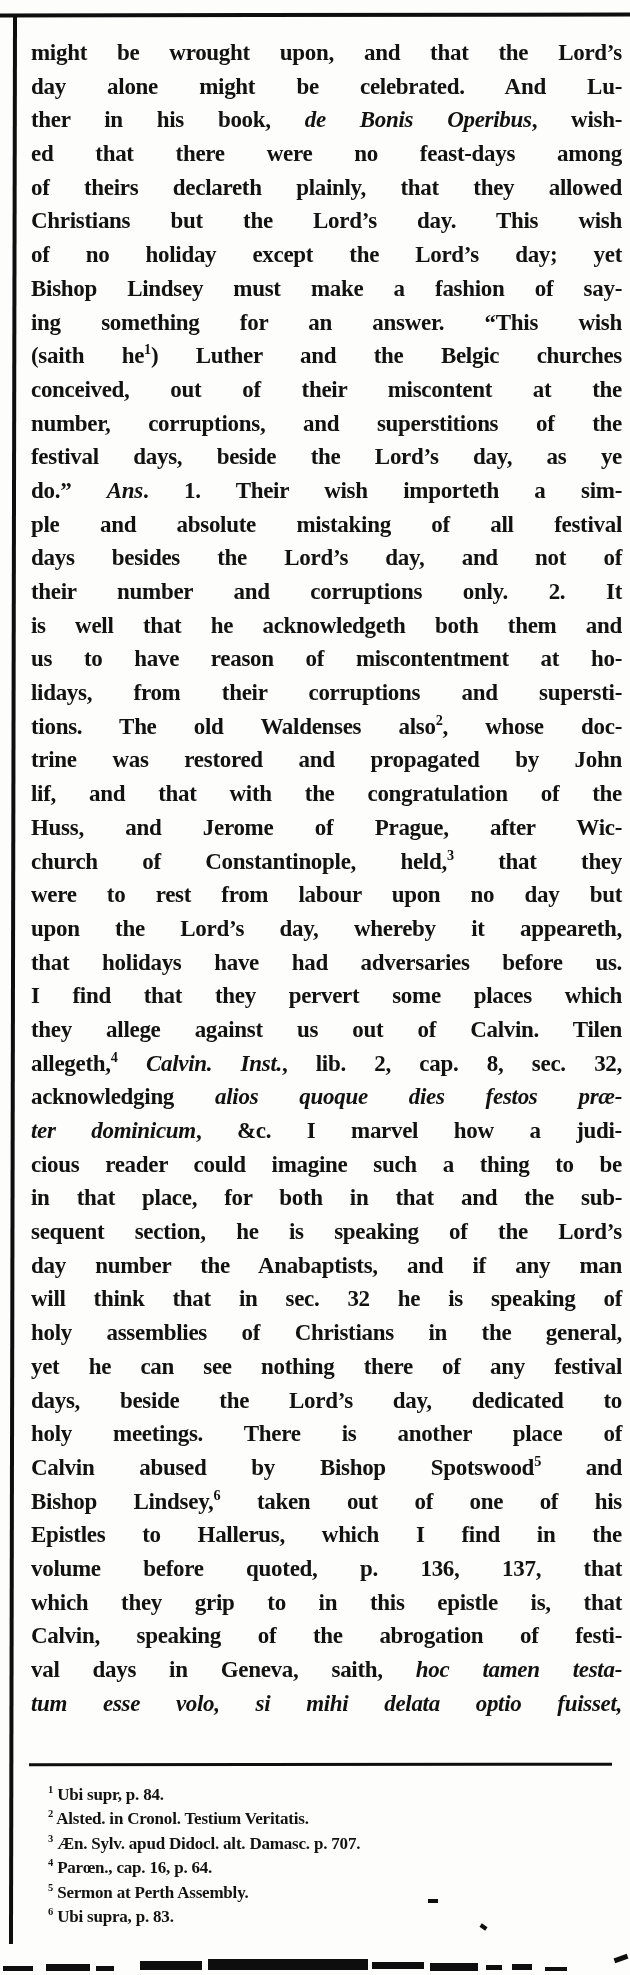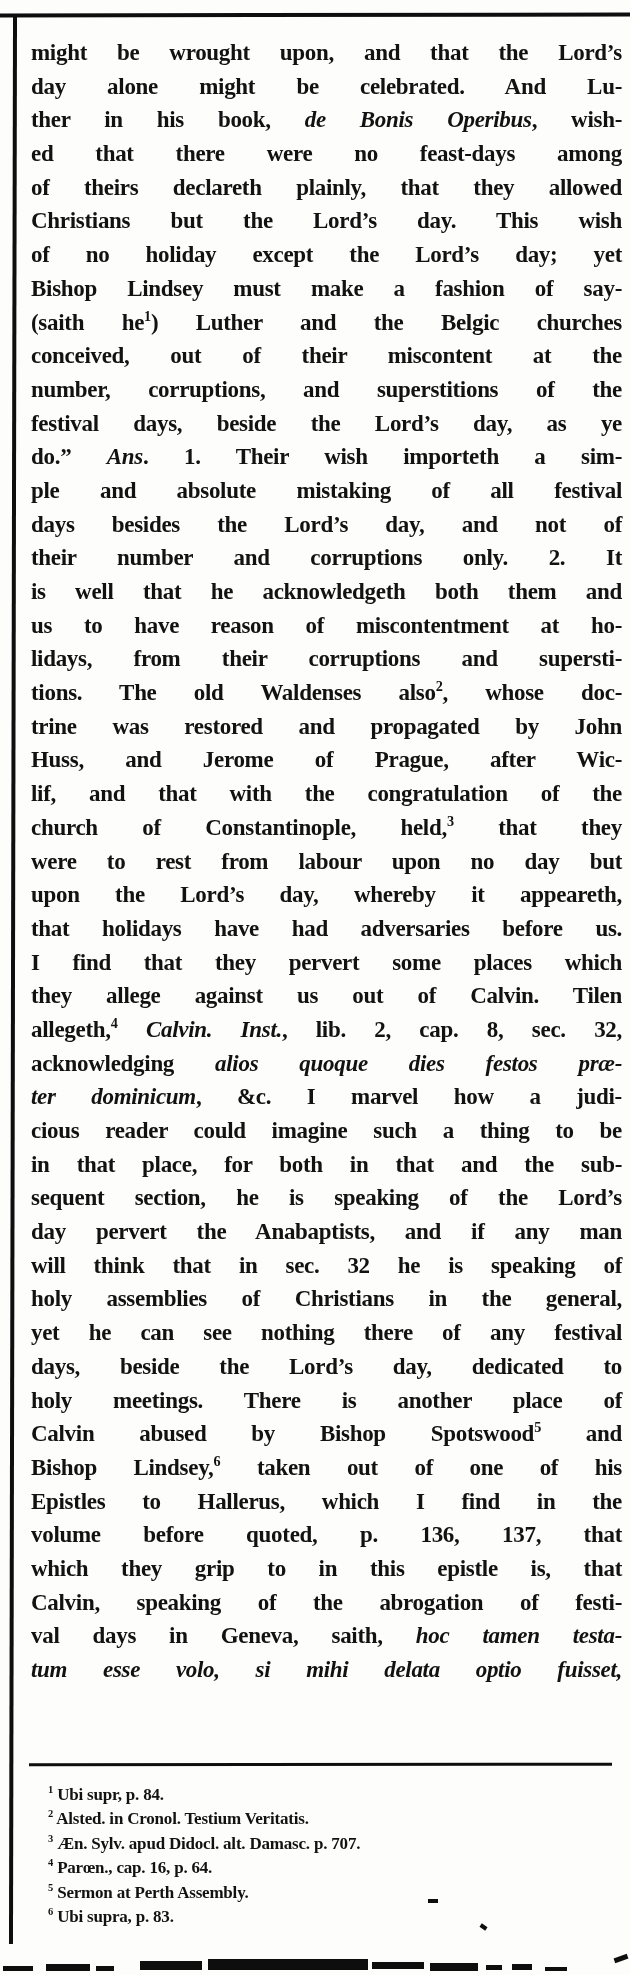--- a/index.html
+++ b/index.html
@@ -61,48 +61,49 @@
 
   <div class="main-text">
       <div class="line"><span>might be wrought upon, and that the Lord’s</span></div>
       <div class="line"><span>day alone might be celebrated. And Lu-</span></div>
       <div class="line"><span>ther in his book, </span><span class="em">de Bonis Operibus</span><span>, wish-</span></div>
       <div class="line"><span>ed that there were no feast-days among</span></div>
       <div class="line"><span>of theirs declareth plainly, that they allowed</span></div>
       <div class="line"><span>Christians but the Lord’s day. This wish</span></div>
       <div class="line"><span>of no holiday except the Lord’s day; yet</span></div>
       <div class="line"><span>Bishop Lindsey must make a fashion of say-</span></div>
+      <div class="line"><span>ing something for an answer. “This wish</span></div>
       <div class="line"><span>(saith he</span><sup>1</sup><span>) Luther and the Belgic churches</span></div>
       <div class="line"><span>conceived, out of their miscontent at the</span></div>
       <div class="line"><span>number, corruptions, and superstitions of the</span></div>
       <div class="line"><span>festival days, beside the Lord’s day, as ye</span></div>
       <div class="line"><span>do.” </span><span class="em">Ans</span><span>. 1. Their wish importeth a sim-</span></div>
       <div class="line"><span>ple and absolute mistaking of all festival</span></div>
       <div class="line"><span>days besides the Lord’s day, and not of</span></div>
       <div class="line"><span>their number and corruptions only. 2. It</span></div>
       <div class="line"><span>is well that he acknowledgeth both them and</span></div>
       <div class="line"><span>us to have reason of miscontentment at ho-</span></div>
       <div class="line"><span>lidays, from their corruptions and supersti-</span></div>
       <div class="line"><span>tions. The old Waldenses also</span><sup>2</sup><span>, whose doc-</span></div>
       <div class="line"><span>trine was restored and propagated by John</span></div>
+      <div class="line"><span>lif, and that with the congratulation of the</span></div>
       <div class="line"><span>Huss, and Jerome of Prague, after Wic-</span></div>
-      <div class="line"><span>lif, and that with the congratulation of the</span></div>
       <div class="line"><span>church of Constantinople, held,</span><sup>3</sup><span> that they</span></div>
       <div class="line"><span>were to rest from labour upon no day but</span></div>
       <div class="line"><span>upon the Lord’s day, whereby it appeareth,</span></div>
       <div class="line"><span>that holidays have had adversaries before us.</span></div>
       <div class="line"><span>I find that they pervert some places which</span></div>
       <div class="line"><span>they allege against us out of Calvin. Tilen</span></div>
       <div class="line"><span>allegeth,</span><sup>4</sup><span> </span><span class="em">Calvin. Inst.</span><span>, lib. 2, cap. 8, sec. 32,</span></div>
       <div class="line"><span>acknowledging </span><span class="em">alios quoque dies festos præ-</span></div>
       <div class="line"><span class="em">ter dominicum</span><span>, &amp;c. I marvel how a judi-</span></div>
       <div class="line"><span>cious reader could imagine such a thing to be</span></div>
       <div class="line"><span>in that place, for both in that and the sub-</span></div>
       <div class="line"><span>sequent section, he is speaking of the Lord’s</span></div>
-      <div class="line"><span>day pervert the Anabaptists, and if any man</span></div>
+      <div class="line"><span>day number the Anabaptists, and if any man</span></div>
       <div class="line"><span>will think that in sec. 32 he is speaking of</span></div>
       <div class="line"><span>holy assemblies of Christians in the general,</span></div>
       <div class="line"><span>yet he can see nothing there of any festival</span></div>
       <div class="line"><span>days, beside the Lord’s day, dedicated to</span></div>
       <div class="line"><span>holy meetings. There is another place of</span></div>
       <div class="line"><span>Calvin abused by Bishop Spotswood</span><sup>5</sup><span> and</span></div>
       <div class="line"><span>Bishop Lindsey,</span><sup>6</sup><span> taken out of one of his</span></div>
       <div class="line"><span>Epistles to Hallerus, which I find in the</span></div>
       <div class="line"><span>volume before quoted, p. 136, 137, that</span></div>
       <div class="line"><span>which they grip to in this epistle is, that</span></div>

